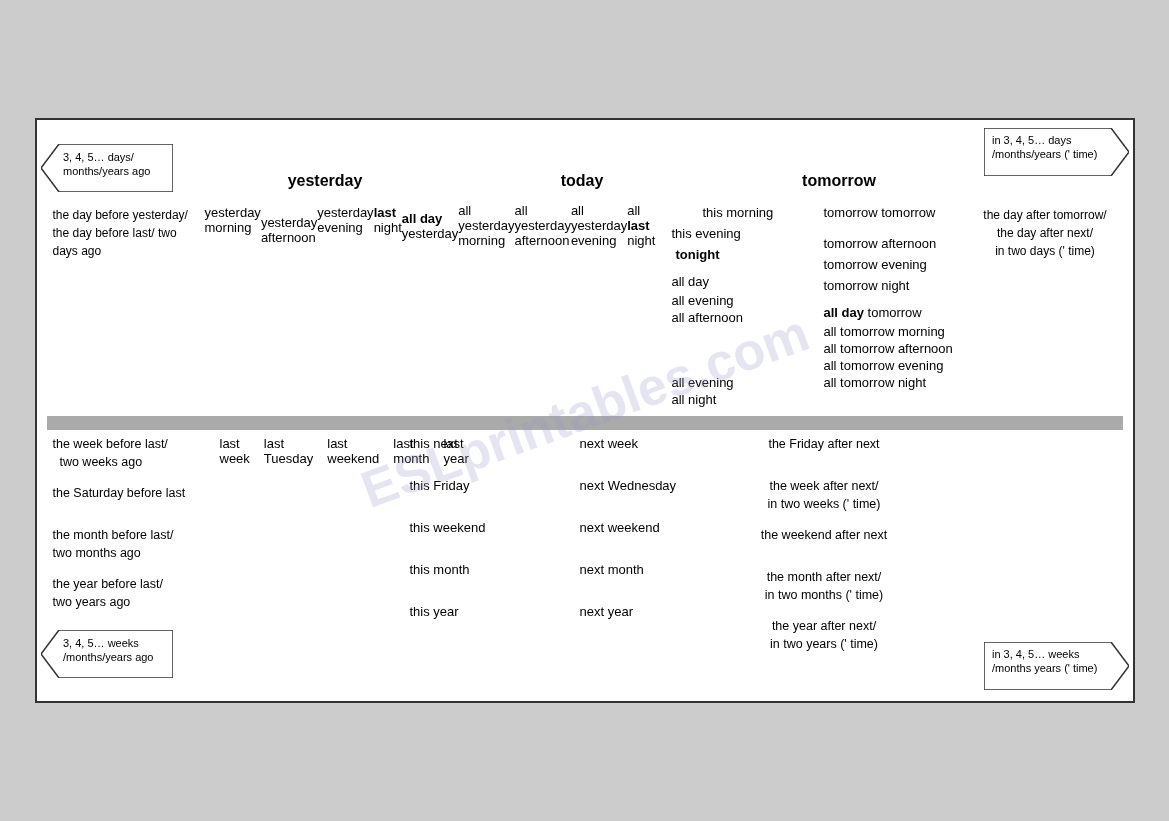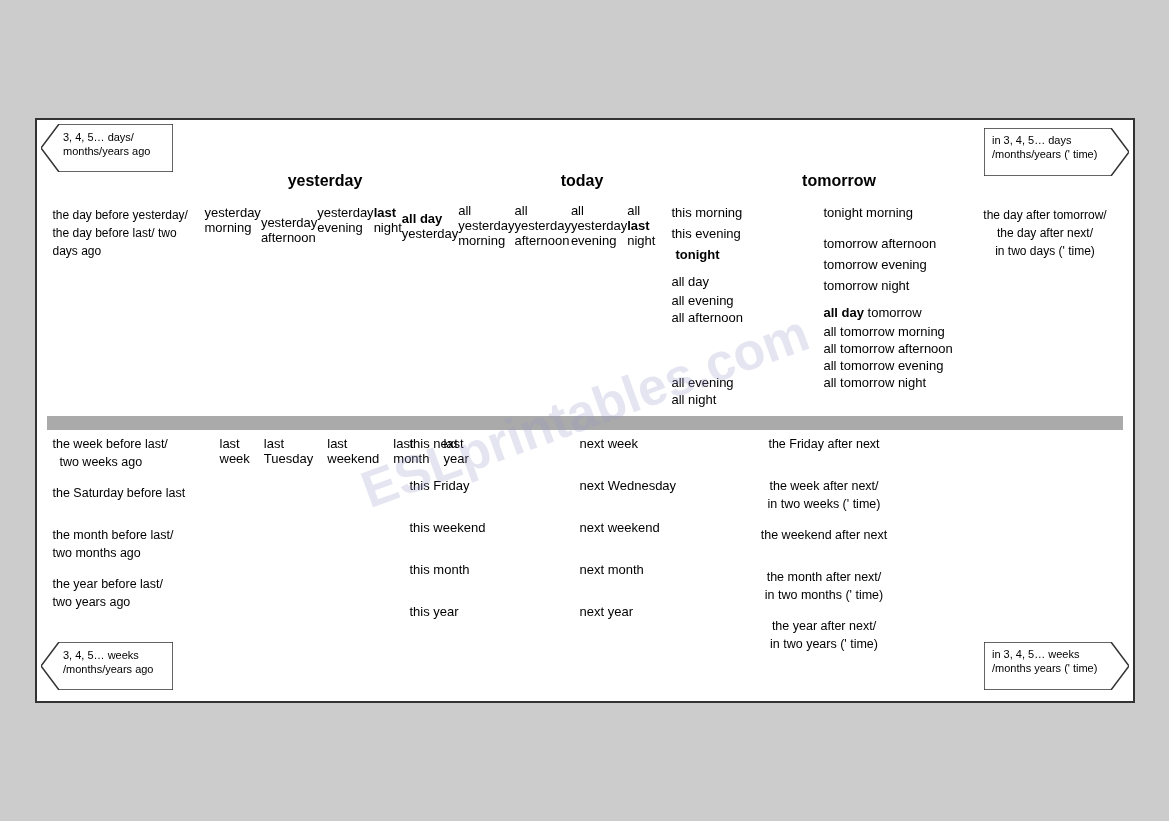--- a/index.html
+++ b/index.html
@@ -49,37 +49,37 @@
       padding: 48px 10px 48px 10px;
     }
   </style>
 </head>
 <body>
 
 <div class="outer-wrapper">
 
   <div class="watermark">ESLprintables.com</div>
 
-  <div style="position:absolute; top:4px; left:4px; width:132px; z-index:10;">
+  <div style="position:absolute; top:24px; left:4px; width:132px; z-index:10;">
     <svg width="132" height="48">
       <polygon points="18,0 132,0 132,48 18,48 0,24" fill="white" stroke="#333" stroke-width="1.5"></polygon>
       <text x="22" y="17" font-size="11" font-family="Arial">3, 4, 5… days/</text>
       <text x="22" y="31" font-size="11" font-family="Arial">months/years ago</text>
     </svg>
   </div>
 
   <div style="position:absolute; top:8px; right:4px; width:145px; z-index:10;">
     <svg width="145" height="48">
       <polygon points="0,0 127,0 145,24 127,48 0,48" fill="white" stroke="#333" stroke-width="1.5"></polygon>
       <text x="8" y="16" font-size="11" font-family="Arial">in 3, 4, 5… days</text>
       <text x="8" y="30" font-size="11" font-family="Arial">/months/years (' time)</text>
     </svg>
   </div>
 
-  <div style="position:absolute; bottom:8px; left:4px; width:132px; z-index:10;">
+  <div style="position:absolute; bottom:20px; left:4px; width:132px; z-index:10;">
     <svg width="132" height="48">
       <polygon points="18,0 132,0 132,48 18,48 0,24" fill="white" stroke="#333" stroke-width="1.5"></polygon>
       <text x="22" y="17" font-size="11" font-family="Arial">3, 4, 5… weeks</text>
       <text x="22" y="31" font-size="11" font-family="Arial">/months/years ago</text>
     </svg>
   </div>
 
   <div style="position:absolute; bottom:8px; right:4px; width:145px; z-index:10;">
     <svg width="145" height="48">
       <polygon points="0,0 127,0 145,24 127,48 0,48" fill="white" stroke="#333" stroke-width="1.5"></polygon>
@@ -115,32 +115,32 @@
       <div style="padding:3px 0;">yesterday evening</div>
       <div style="padding:3px 0;"><b>last</b> night</div>
       <div style="padding:3px 0; margin-top:6px;"><b>all day</b> yesterday</div>
       <div style="padding:1px 0;">all yesterday morning</div>
       <div style="padding:1px 0;">all yesterday afternoon</div>
       <div style="padding:1px 0;">all yesterday evening</div>
       <div style="padding:1px 0;">all <b>last</b> night</div>
     </div>
 
     <div style="padding:0 8px; display:flex; flex-direction:column;">
-      <div style="padding:3px 0;">this morning</div>
+      <div style="padding:3px 0;margin-left:31px;">this morning</div>
       <div style="padding:3px 0;">this evening</div>
       <div style="padding:3px 4px; font-weight:bold;">tonight</div>
       <div style="padding:3px 0; margin-top:6px;">all day</div>
       <div style="padding:1px 0;">all evening</div>
       <div style="padding:1px 0;">all afternoon</div>
       <div style="padding:1px 0;margin-top:48px;">all evening</div>
       <div style="padding:1px 0;">all night</div>
     </div>
 
     <div style="padding:0 8px; display:flex; flex-direction:column;">
-      <div style="padding:3px 0;">tonight morning</div>
+      <div style="padding:3px 0;">tomorrow tomorrow</div>
       <div style="padding:3px 0; margin-top:10px;">tomorrow afternoon</div>
       <div style="padding:3px 0;">tomorrow evening</div>
       <div style="padding:3px 0;">tomorrow night</div>
       <div style="padding:3px 0; margin-top:6px;"><b>all day</b> tomorrow</div>
       <div style="padding:1px 0;">all tomorrow morning</div>
       <div style="padding:1px 0;">all tomorrow afternoon</div>
       <div style="padding:1px 0;">all tomorrow evening</div>
       <div style="padding:1px 0;">all tomorrow night</div>
     </div>
 

